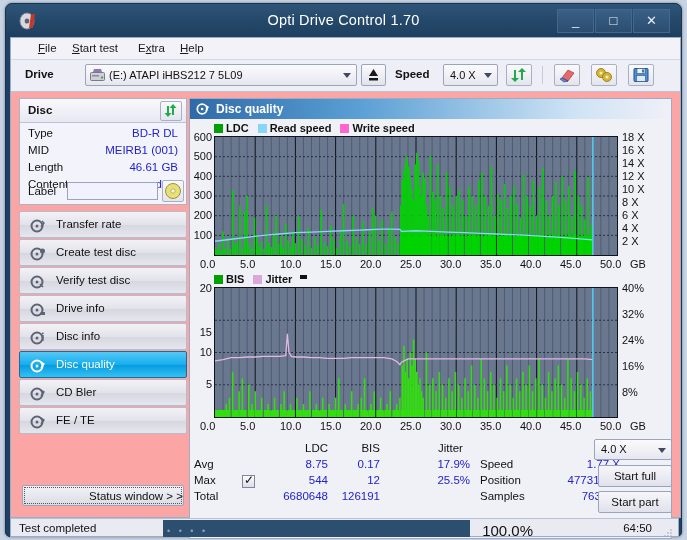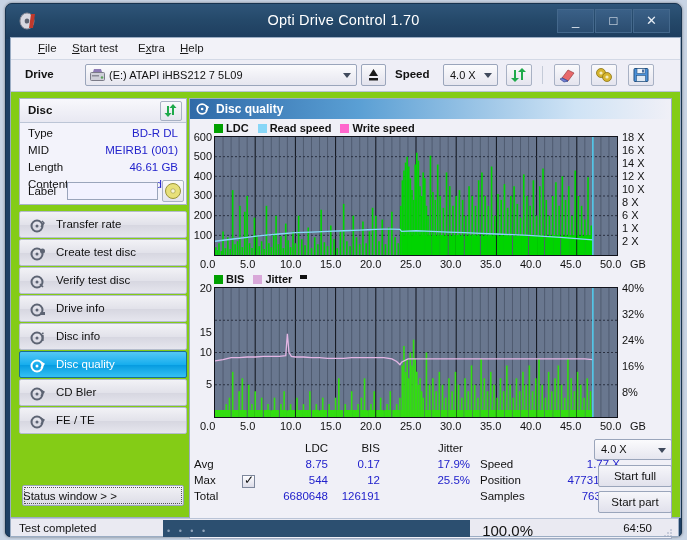--- a/index.html
+++ b/index.html
@@ -37,21 +37,21 @@
     color:#e8eef5; font-size:13px; line-height:22px; text-align:center;
     cursor:default;
   }
   #btn-min { right:87px; }
   #btn-max { right:49px; }
   #btn-close { right:11px; }
 
   
   #client {
     position:absolute; left:4px; top:33px; width:671px; height:481px;
-    background:#84cc16;
+    background:#fca5a5;
     border:1px solid #9badc4;
   }
 
   
   #menubar {
     position:absolute; left:0; top:0; width:100%; height:22px;
     background:#f2f2f8;
     border-bottom:1px solid #d3d9e6;
   }
   .menu-item {
@@ -145,21 +145,21 @@
     border:1px solid #1a6e95;
   }
   .navbtn.active .nlabel { color:#ffffff; }
   .nav-icon { position:absolute; left:10px; top:6px; width:16px; height:16px; }
 
   #status-window-btn {
     position:absolute; left:3px; top:387px; width:162px; height:21px;
     background:linear-gradient(to bottom,#f2f2f6,#dcdce6);
     border:1px solid #9aa5bb; border-radius:2px;
     outline:1px dotted #555; outline-offset:-3px;
-    text-align:left;
+    text-align:right;
   }
   #status-window-btn span { font-size:11.5px; color:#111; line-height:19px; }
 
   
   #main {
     position:absolute; left:178px; top:60px; width:483px; height:441px;
     background:#f0f0f7; border:1px solid #9fabc2;
   }
   #main-hdr {
     position:absolute; left:0; top:0; width:100%; height:20px;
@@ -656,21 +656,21 @@
       <span class="ytick" style="left:0px;  top:110px;width:22px">200</span>
       <span class="ytick" style="left:0px;  top:130px;width:22px">100</span>
 
       <span class="ytick-r" style="left:432px; top:32px">18 X</span>
       <span class="ytick-r" style="left:432px; top:45px">16 X</span>
       <span class="ytick-r" style="left:432px; top:58px">14 X</span>
       <span class="ytick-r" style="left:432px; top:71px">12 X</span>
       <span class="ytick-r" style="left:432px; top:84px">10 X</span>
       <span class="ytick-r" style="left:432px; top:97px">8 X</span>
       <span class="ytick-r" style="left:432px; top:110px">6 X</span>
-      <span class="ytick-r" style="left:432px; top:123px">1 X</span>
+      <span class="ytick-r" style="left:432px; top:123px">4 X</span>
       <span class="ytick-r" style="left:432px; top:136px">2 X</span>
 
       <span class="xtick" style="left:10px;  top:159px; width:28px">0.0</span>
       <span class="xtick" style="left:50px;  top:159px; width:28px">5.0</span>
       <span class="xtick" style="left:90px;  top:159px; width:28px">10.0</span>
       <span class="xtick" style="left:130px; top:159px; width:28px">15.0</span>
       <span class="xtick" style="left:170px; top:159px; width:28px">20.0</span>
       <span class="xtick" style="left:210px; top:159px; width:28px">25.0</span>
       <span class="xtick" style="left:250px; top:159px; width:28px">30.0</span>
       <span class="xtick" style="left:290px; top:159px; width:28px">35.0</span>

